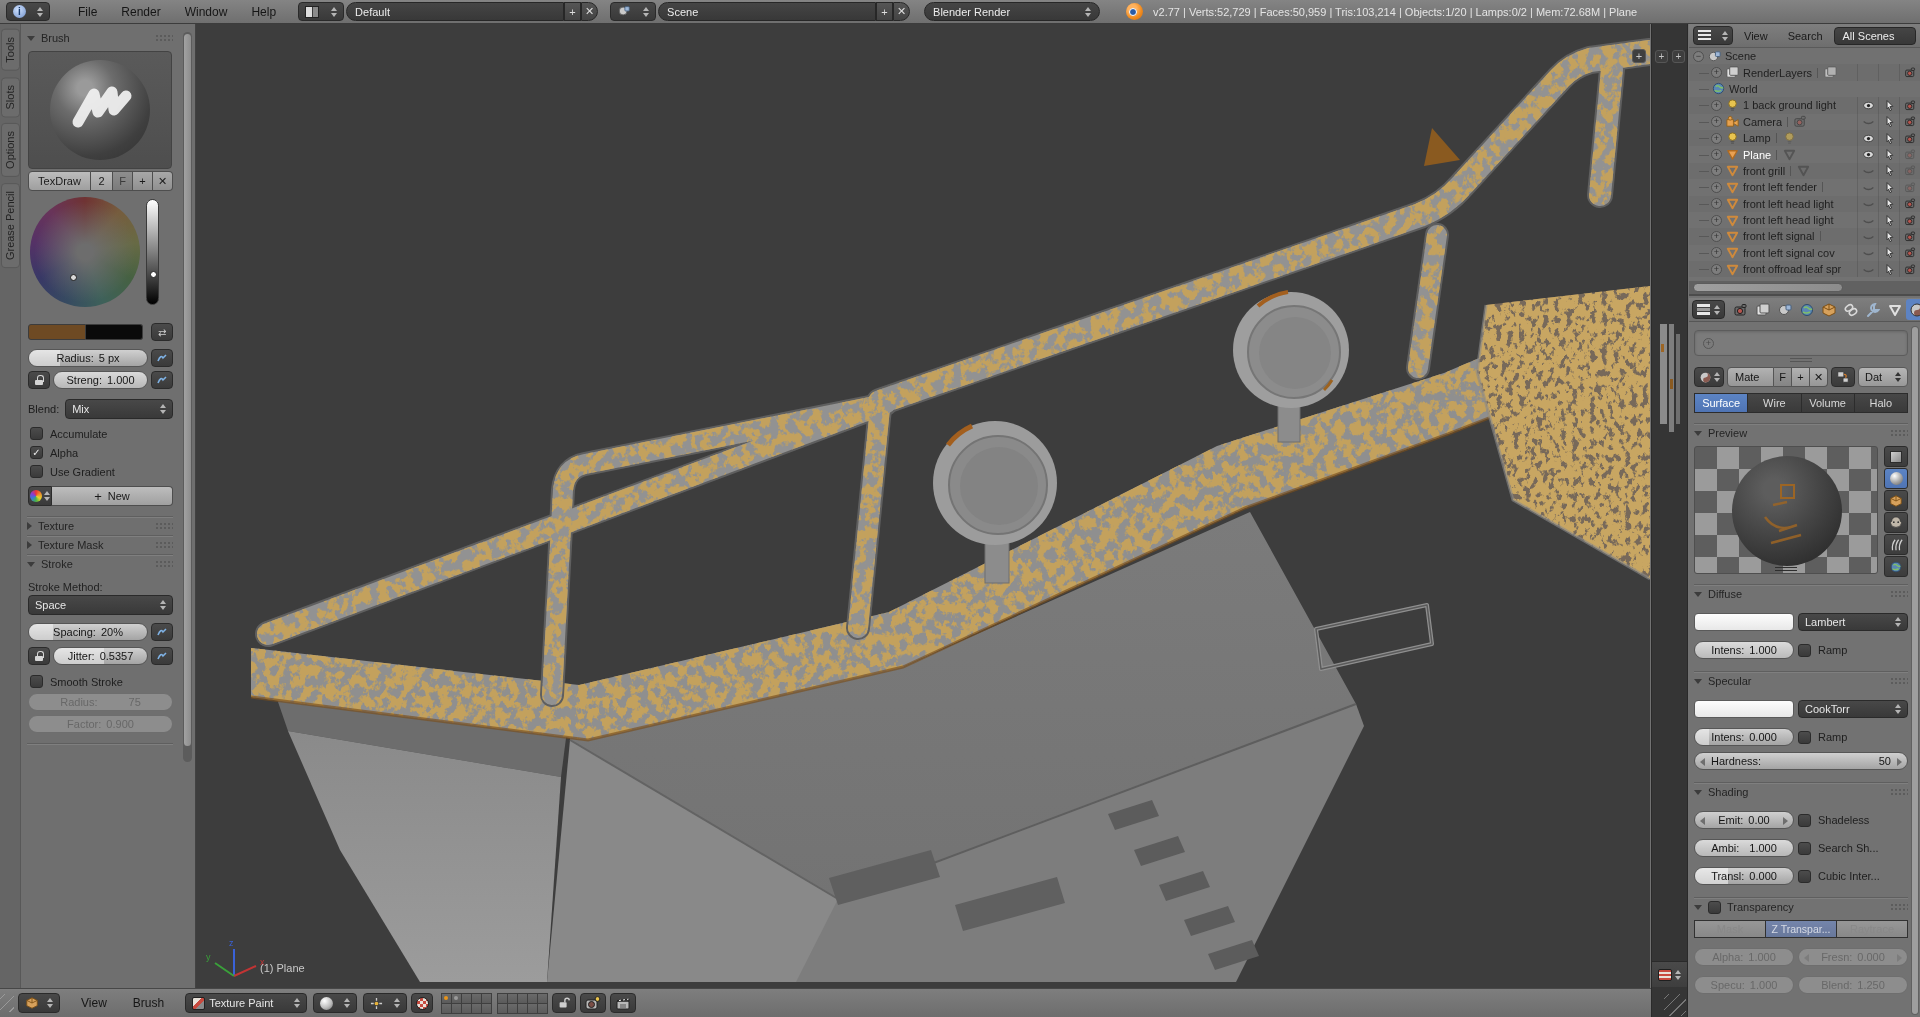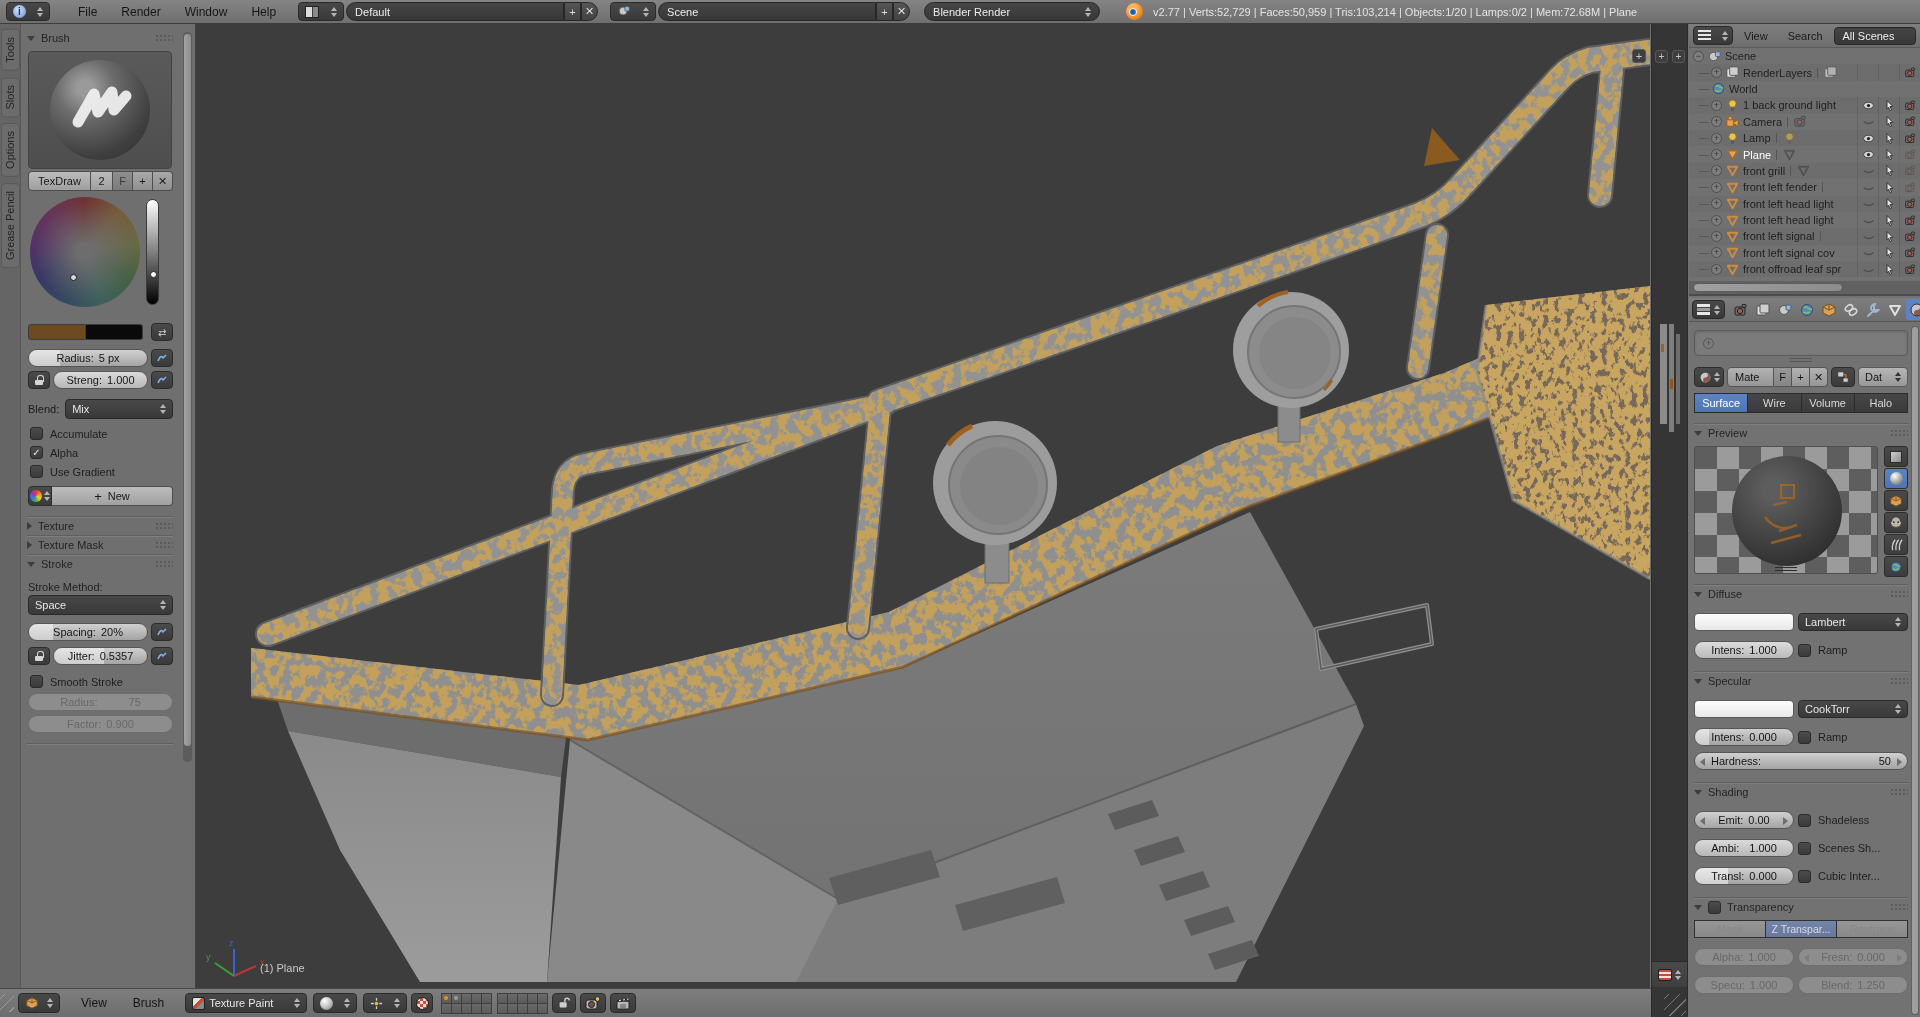--- a/index.html
+++ b/index.html
@@ -1217,21 +1217,21 @@
               <div class="slider">
                 <div class="fill" style="width:100%;background:rgba(255,255,255,.22)"></div>
                 <span class="lb">Ambi:</span>
                 <span class="vl"></span>
                 <span class="vl">1.000</span>
               </div>
             </div>
           <div class="c2">
               <span class="chk">
                 <span class="box"></span>
-                <span>Scenes Sh...</span>
+                <span>Search Sh...</span>
               </span>
             </div>
         </div>
         <div class="tworow">
           <div class="c1">
               <div class="slider">
                 <div class="fill" style="width:34%;background:rgba(255,255,255,.5)"></div>
                 <span class="lb">Transl:</span>
                 <span class="vl">0.000</span>
               </div>

